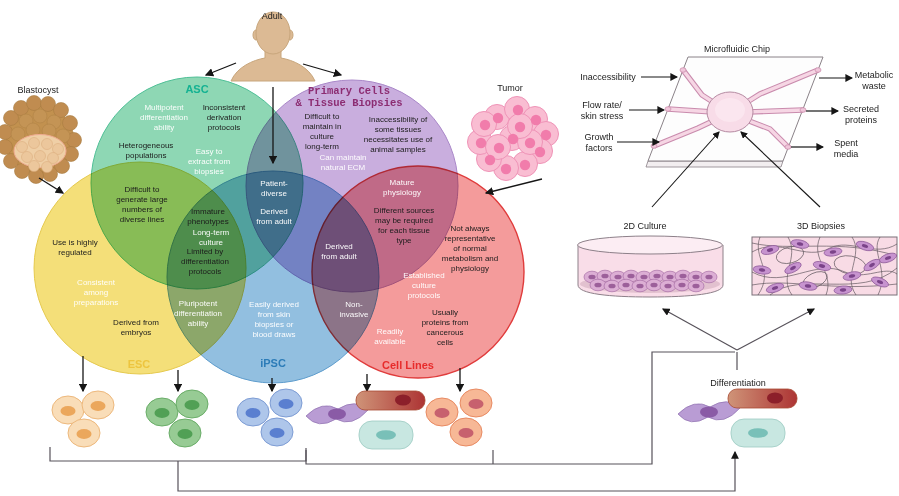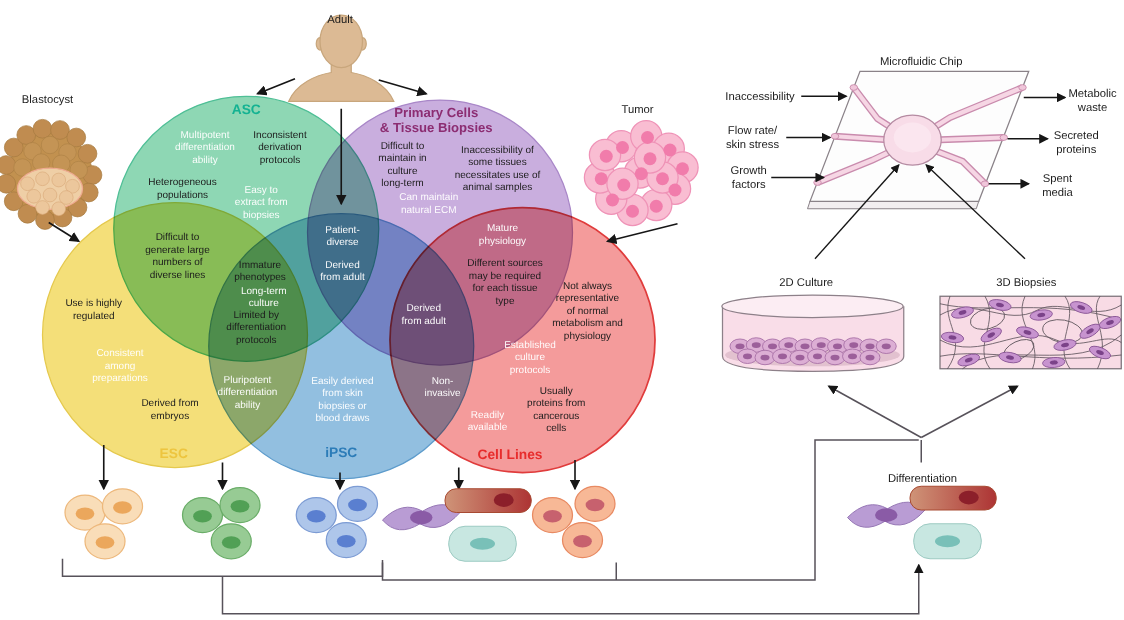--- a/index.html
+++ b/index.html
@@ -4,21 +4,21 @@
 <style>
   html,body{margin:0;padding:0;background:#fff;}
   #fig{position:relative;width:899px;height:496px;background:#fff;overflow:hidden;
        font-family:"Liberation Sans",sans-serif;}
   #fig svg{position:absolute;left:0;top:0;}
   .t{position:absolute;transform:translate(-50%,-50%);text-align:center;
      white-space:pre-line;color:#1c1c1c;}
   .n{font-size:8px;line-height:10px;}
   .w{color:rgba(255,255,255,.96);}
   .lbl{font-weight:bold;font-size:11px;line-height:11px;}
-  .plbl{font-weight:bold;font-size:10.5px;line-height:11.5px;}
+  .plbl{font-weight:bold;font-size:10.5px;line-height:11.5px;font-family:Liberation Mono, monospace;}
   .s9{font-size:9px;line-height:10.5px;}
 </style>
 </head>
 <body>
 
 <div id="fig">
 
 <svg width="899" height="496" viewBox="0 0 899 496">
   <defs>
     <marker id="ah" viewBox="0 0 10 10" refX="8.5" refY="5" markerWidth="6.5" markerHeight="6.5" orient="auto-start-reverse">
@@ -322,21 +322,21 @@
       <use href="#mc" transform="translate(852,276) rotate(-12)"></use>
       <use href="#mc" transform="translate(880,282) rotate(22)"></use>
       <use href="#mc" transform="translate(775,288) rotate(-18)"></use>
       <use href="#mc" transform="translate(808,286) rotate(10)"></use>
       <use href="#mc" transform="translate(843,290) rotate(-5)"></use>
       <use href="#mc" transform="translate(872,265) rotate(-30)"></use>
     </g>
   </g>
 </svg>
 
-<div class="t s9" style="left:38px;top:80px">Blastocyst</div>
+<div class="t s9" style="left:38px;top:90px">Blastocyst</div>
 <div class="t s9" style="left:272px;top:16px">Adult</div>
 <div class="t s9" style="left:510px;top:88px">Tumor</div>
 
 <div class="t lbl" style="left:197px;top:89px;color:#14b292">ASC</div>
 <div class="t plbl" style="left:349px;top:97px;color:#8c2d72">Primary Cells
 &amp; Tissue Biopsies</div>
 <div class="t lbl" style="left:139px;top:364px;color:#edc53f">ESC</div>
 <div class="t lbl" style="left:273px;top:363px;color:#2c7cb8">iPSC</div>
 <div class="t lbl" style="left:408px;top:365px;color:#e72c2c">Cell Lines</div>
 

